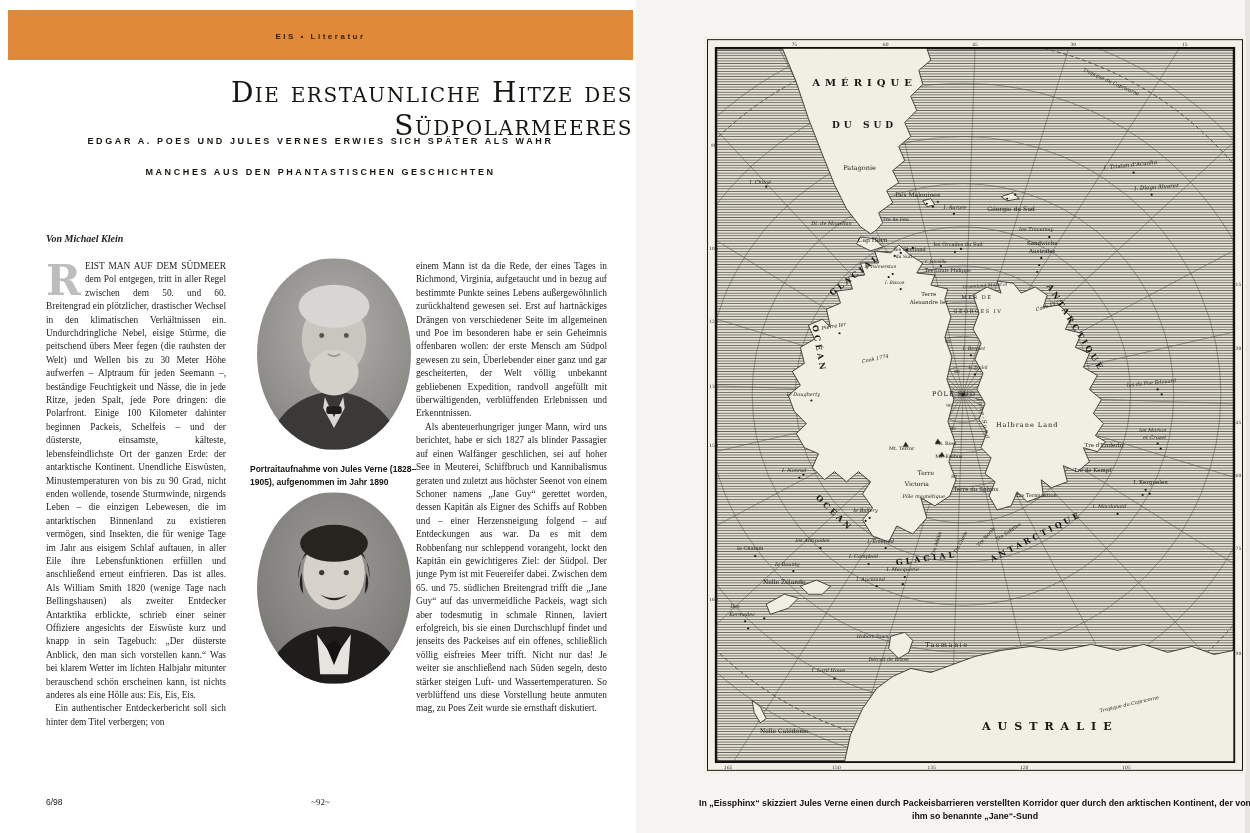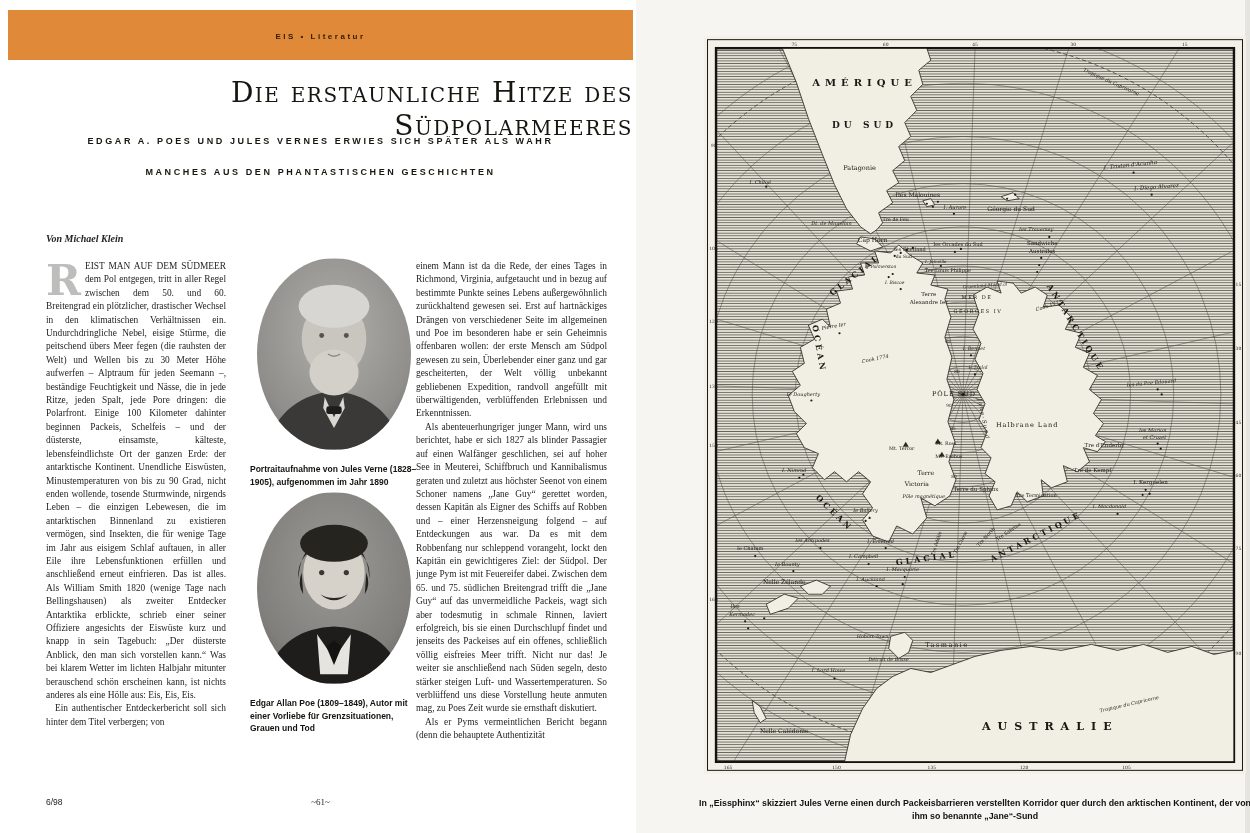--- a/index.html
+++ b/index.html
@@ -106,31 +106,29 @@
         <path d="M45,100 L50,112 L55,100 L50,96 Z" fill="#141312"></path>
         <ellipse cx="50" cy="52" rx="20" ry="24" fill="#d6d2c9"></ellipse>
         <path d="M27,56 C24,26 76,26 73,56 C72,38 64,30 50,30 C36,30 28,38 27,56 Z" fill="#24221f"></path>
         <ellipse cx="50" cy="33" rx="22" ry="12" fill="#26241f"></ellipse>
         <path d="M29,52 q-3,8 1,14 z" fill="#24221f"></path>
           <path d="M71,52 q3,8 -1,14 z" fill="#24221f"></path>
         <circle cx="42" cy="52" r="1.7" fill="#3a3833"></circle>
           <circle cx="58" cy="52" r="1.7" fill="#3a3833"></circle>
         <path d="M41,66 Q50,71 59,66 Q50,74 41,66 Z" fill="#2a2824"></path>
       </svg>
-      <div class="figcaption">Edgar Allan Poe (1809–1849), Autor mit einer Vorliebe für Grenzsituationen, Grauen und Tod</div>
     </div>
 
     <div id="col3" class="textcol">
         <p>einem Mann ist da die Rede, der eines Tages in Richmond, Virginia, aufgetaucht und in bezug auf bestimmte Punkte seines Lebens außergewöhnlich zurückhaltend gewesen sei. Erst auf hartnäckiges Drängen von verschiedener Seite im allgemeinen und Poe im besonderen habe er sein Geheimnis offenbaren wollen: der erste Mensch am Südpol gewesen zu sein, Überlebender einer ganz und gar gescheiterten, der Welt völlig unbekannt gebliebenen Expedition, randvoll angefüllt mit überwältigenden, verblüffenden Erlebnissen und Erkenntnissen.</p>
         <p>Als abenteuerhungriger junger Mann, wird uns berichtet, habe er sich 1827 als blinder Passagier auf einen Walfänger geschlichen, sei auf hoher See in Meuterei, Schiffbruch und Kannibalismus geraten und zuletzt aus höchster Seenot von einem Schoner namens „Jane Guy“ gerettet worden, dessen Kapitän als Eigner des Schiffs auf Robben und – einer Herzensneigung folgend – auf Entdeckungen aus war. Da es mit dem Robbenfang nur schleppend vorangeht, lockt den Kapitän ein gewichtigeres Ziel: der Südpol. Der junge Pym ist mit Feuereifer dabei. Zwischen dem 65. und 75. südlichen Breitengrad trifft die „Jane Guy“ auf das unvermeidliche Packeis, wagt sich aber todesmutig in schmale Rinnen, laviert erfolgreich, bis sie einen Durchschlupf findet und jenseits des Packeises auf ein offenes, schließlich völlig eisfreies Meer trifft. Nicht nur das! Je weiter sie anschließend nach Süden segeln, desto stärker steigen Luft- und Wassertemperaturen. So verblüffend uns diese Vorstellung heute anmuten mag, zu Poes Zeit wurde sie ernsthaft diskutiert.</p>
-        <p>Als er Pyms vermeintlichen Bericht begann (denn die behauptete Authentizität</p>
       </div>
 
     <div class="footer-issue">6/98</div>
-    <div class="footer-page">~61~</div>
+    <div class="footer-page">~92~</div>
     <div class="footer-logo">mare</div>
   </div>
 
   <div class="right-page"></div>
   <div class="page-edge"></div>
 
   <div class="map-wrap">
     <svg id="map-svg" viewBox="0 0 540 735" width="542" height="738">
       <defs>
         <pattern id="sea" width="4" height="2.6" patternUnits="userSpaceOnUse">

